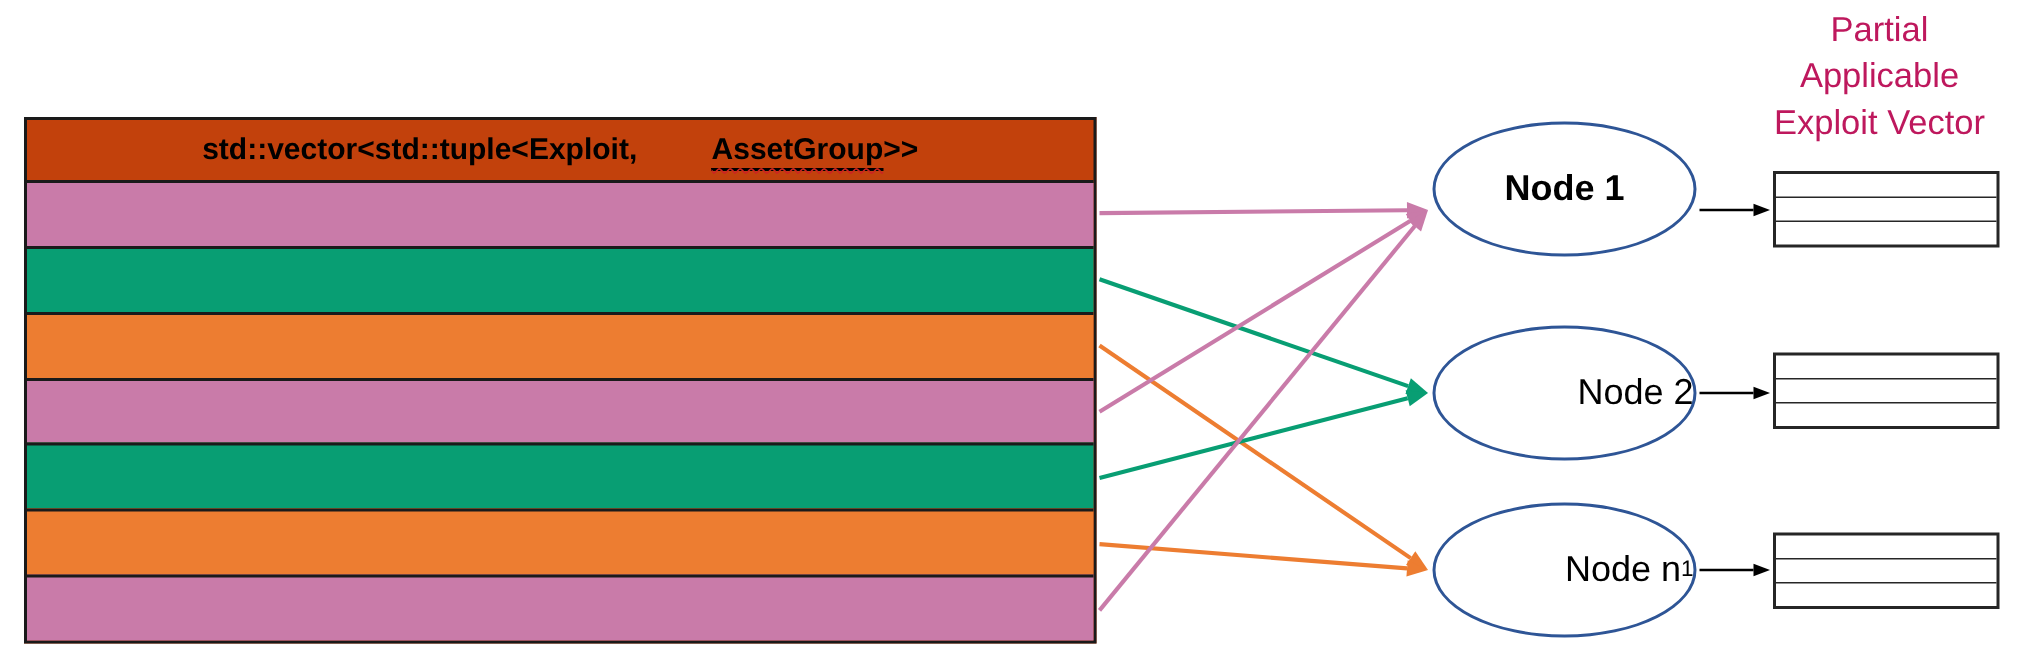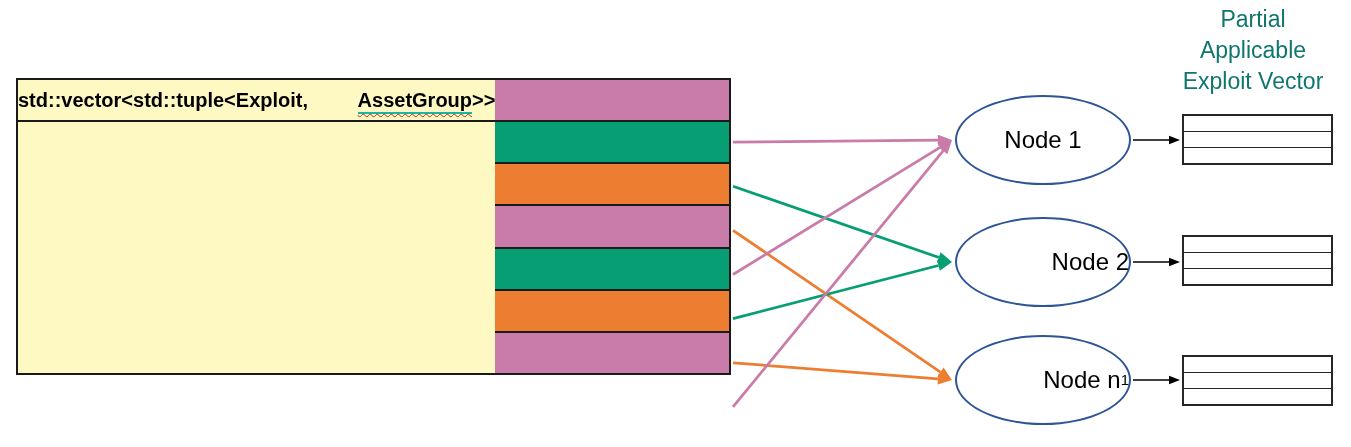--- a/index.html
+++ b/index.html
@@ -5,60 +5,60 @@
   html,body{margin:0;padding:0;background:#ffffff;}
   #canvas{
     position:relative;
     width:1351px;height:447px;
     background:#ffffff;
     font-family:"Liberation Sans","DejaVu Sans",sans-serif;
     overflow:hidden;
   }
   
   #vector-box{
-    position:absolute;left:16px;top:78px;width:715px;height:297px;
-    border:2px solid #1a1a1a;background:#fef9c3;
-    box-sizing:border-box;display:flex;flex-direction:row;
+    position:absolute;left:16px;top:78px;width:715px;height:351px;
+    border:2px solid #1a1a1a;background:#c2410c;
+    box-sizing:border-box;display:flex;flex-direction:column;
   }
   #vector-header{
     height:40px;flex:0 0 40px;border-bottom:2px solid #1a1a1a;
     display:flex;align-items:center;justify-content:center;
     font-size:20px;font-weight:bold;color:#000;white-space:pre;
   }
   #vector-rows{flex:1;display:flex;flex-direction:column;}
   .stripe{flex:1;}
   .stripe + .stripe{border-top:2px solid #1a1a1a;}
   .spell{ text-decoration:underline wavy #cc2222; text-underline-offset:6px; text-decoration-thickness:1px; }
-  .spell .ul{ border-bottom:2px solid #14b8a6; padding-bottom:1px;margin-left:44px; }
+  .spell .ul{ border-bottom:2px solid #000000; padding-bottom:1px;margin-left:44px; }
   
   .node{
     position:absolute;width:176px;height:90px;box-sizing:border-box;
     border:2.5px solid #2e5596;border-radius:50%;background:#fff;
     display:flex;align-items:center;justify-content:center;
     font-size:24px;color:#000;
   }
   .node sub{font-size:15px;line-height:0;}
-  #node-1{left:955px;top:95px;}
+  #node-1{left:955px;top:81px;font-weight:bold;}
   #node-2{left:955px;top:217px;}
   #node-3{left:955px;top:335px;justify-content:flex-end;}
   
   .pav-table{
     position:absolute;left:1182px;width:151px;height:51px;box-sizing:border-box;
     border:2px solid #262626;background:#fff;
     display:flex;flex-direction:column;
   }
   #pav-1{top:114px;}
   #pav-2{top:235px;}
   #pav-3{top:355px;}
   .trow{flex:1;}
   .trow + .trow{border-top:1.5px solid #262626;}
   
   #pav-title{
     position:absolute;left:1171px;top:4px;width:164px;
-    text-align:center;font-size:23px;line-height:31px;color:#0f766e;
+    text-align:center;font-size:23px;line-height:31px;color:#be185d;
   }
   
   #arrows{position:absolute;left:0;top:0;pointer-events:none;}
 </style>
 </head>
 <body>
 
 <div id="canvas">
 
   <div id="vector-box">

